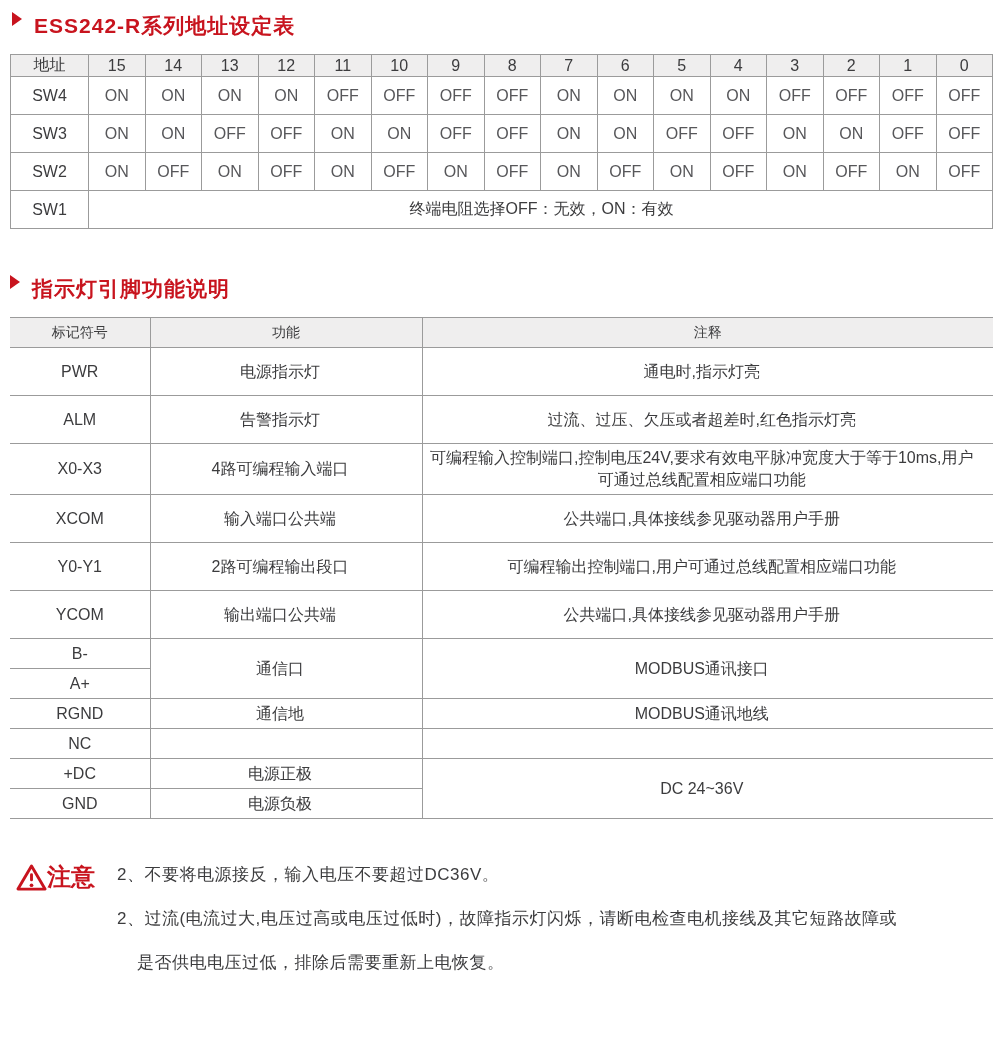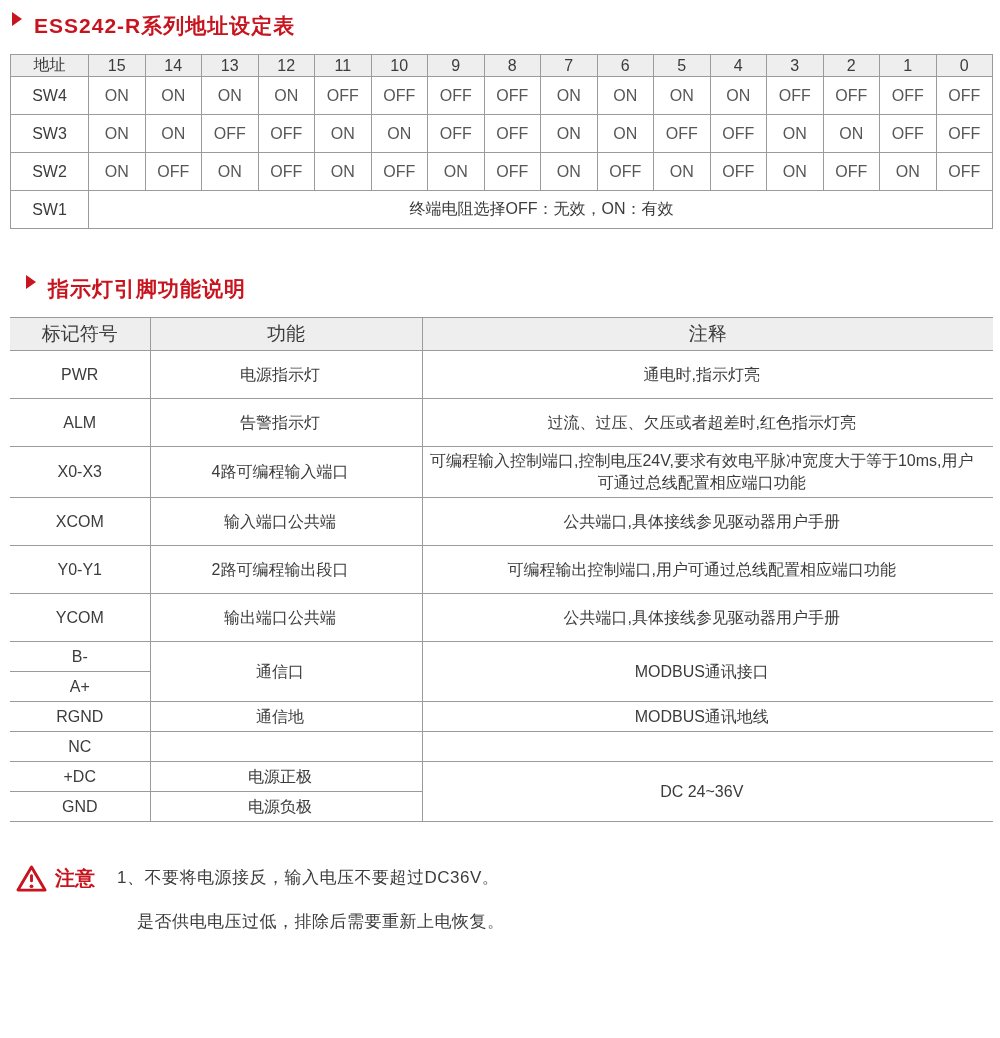--- a/index.html
+++ b/index.html
@@ -17,21 +17,21 @@
     overflow:hidden;
     font-family:"Liberation Sans","DejaVu Sans",sans-serif;
     color:var(--text);
   }
   .section-title{
     display:flex;gap:12px;
     color:var(--accent);font-weight:bold;font-size:21px;
     letter-spacing:1px;
   }
   .title-1{margin:4px 0 14px 2px;}
-  .title-2{margin:46px 0 14px 16px;}
+  .title-2{margin:46px 0 14px 0;}
   .tri-bullet{
     width:0;height:0;
     border-left:10px solid var(--accent);
     border-top:7px solid transparent;
     border-bottom:7px solid transparent;
     flex:0 0 auto;
   }
   table{border-collapse:collapse;table-layout:fixed;width:983px;}
   
   .addr-table th,.addr-table td{
@@ -63,40 +63,40 @@
     padding:3px 0;
     color:var(--text);
   }
   .pin-table th.c1,.pin-table th.c2,
   .pin-table td.c1,.pin-table td.c2{border-left:1px solid var(--border);}
   .pin-table thead th{
     background:var(--header-bg);
     font-weight:normal;
     text-align:center;
     height:30px;
-    font-size:19px;
+    font-size:14px;
   }
   .pin-table td.c0{text-align:center;}
   .pin-table td.c1,.pin-table td.c2{
     text-align:center;
     padding-right:12px;
     line-height:22px;
   }
   .pin-table tr.tall td{height:48px;}
   .pin-table tr.short td{height:30px;}
   
   .notice{
     display:flex;
     align-items:flex-start;
     margin-top:44px;
     padding-left:6px;
   }
   .notice-label{
-    display:flex;align-items:center;gap:8px;
-    color:var(--accent);font-weight:bold;font-size:20px;
+    display:flex;align-items:center;gap:0;
+    color:var(--accent);font-weight:bold;font-size:24px;
     flex:0 0 auto;
     margin-top:-2px;
   }
   .notice-lines{
     margin-left:22px;
     font-size:17px;
     color:var(--text);
   }
   .notice-line{margin-bottom:21px;letter-spacing:0.5px;}
   .notice-line.indent{padding-left:20px;}
@@ -297,17 +297,18 @@
 <div class="notice">
   <div class="notice-label">
     <svg width="31" height="29" viewBox="0 0 32 30">
       <path d="M16 3 L30 27 H2 Z" fill="none" stroke="#c8141e" stroke-width="3" stroke-linejoin="round"></path>
       <rect x="14.5" y="10.5" width="3" height="8.5" rx="1.5" fill="#c8141e"></rect>
       <circle cx="16" cy="23" r="1.9" fill="#c8141e"></circle>
     </svg>
     <span>注意</span>
   </div>
   <div class="notice-lines">
-    <div class="notice-line">1、不要将电源接反，输入电压不要超过DC36V。</div>
+    <div class="notice-line">2、不要将电源接反，输入电压不要超过DC36V。</div>
+    <div class="notice-line">2、过流(电流过大,电压过高或电压过低时)，故障指示灯闪烁，请断电检查电机接线及其它短路故障或</div>
     <div class="notice-line indent">是否供电电压过低，排除后需要重新上电恢复。</div>
 
   </div>
 </div>
 
 </body></html>

